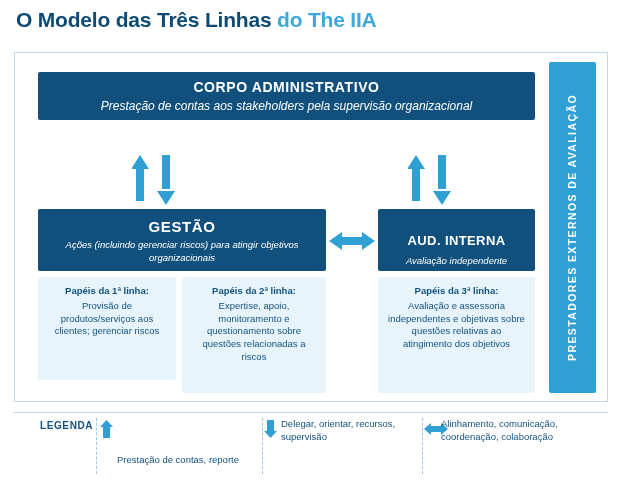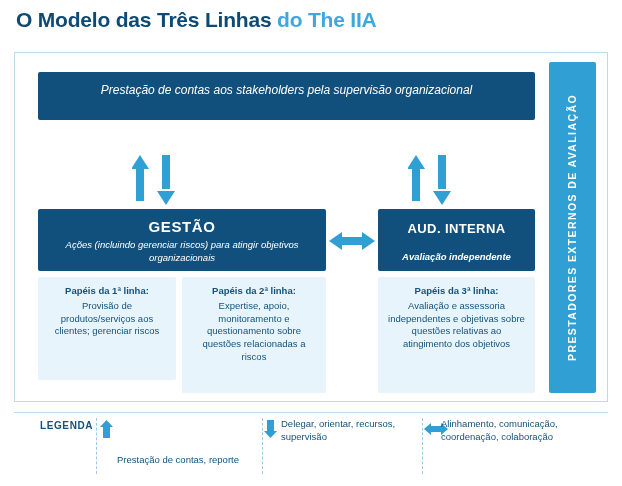--- a/index.html
+++ b/index.html
@@ -145,32 +145,31 @@
     position: absolute;
     left: 378px;
     top: 209px;
     width: 157px;
     height: 62px;
     background: #11507d;
     border-radius: 2px;
     color: #ffffff;
     text-align: center;
     box-sizing: border-box;
-    padding-top: 12px;
+    padding-top: 24px;
   }
   .ia-title {
     font-size: 13px;
     font-weight: bold;
     letter-spacing: 0.4px;
   }
   .ia-sub {
     font-size: 9.5px;
     font-style: italic;
-    margin-top: 15px;
-    font-weight: bold;
+    margin-top: 7px;
   }
 
   
   .role-col {
     position: absolute;
     top: 277px;
     background: #e8f4fb;
     border-radius: 2px;
     box-sizing: border-box;
     padding: 8px 8px 6px;
@@ -237,20 +236,21 @@
     <span class="dark">O Modelo das Três Linhas </span><span class="light">do The IIA</span>
   </div>
 
   <div class="frame"></div>
 
   <div class="ext-band">
     <div class="ext-band-text">PRESTADORES EXTERNOS DE AVALIAÇÃO</div>
   </div>
 
   <div class="gov-box">
+    <div class="gov-title">CORPO ADMINISTRATIVO</div>
     <div class="gov-sub">Prestação de contas aos stakeholders pela supervisão organizacional</div>
   </div>
 
 
   <svg class="arrow" style="left:132px; top:155px;" width="44" height="50">
     <g fill="#2f9fd4">
 
       <rect x="4" y="12" width="8" height="34"></rect>
       <polygon points="8,0 17,14 -1,14"></polygon>
 

